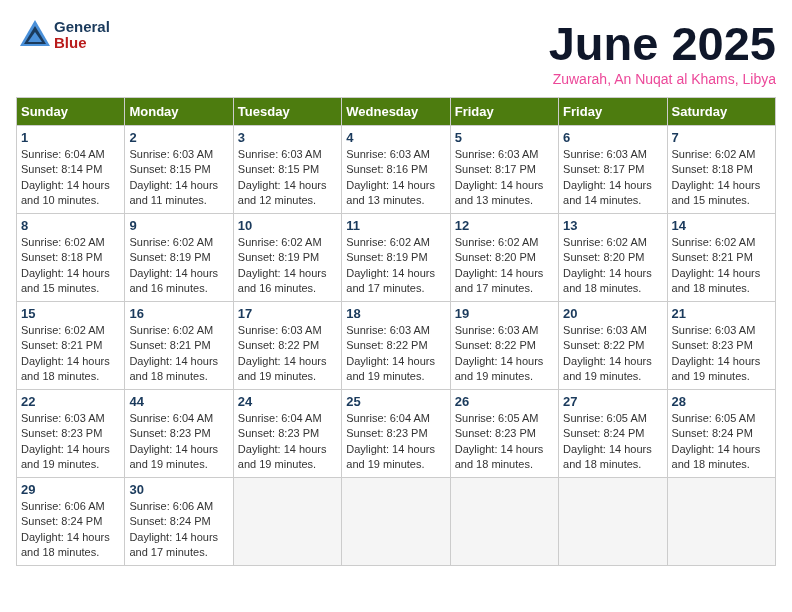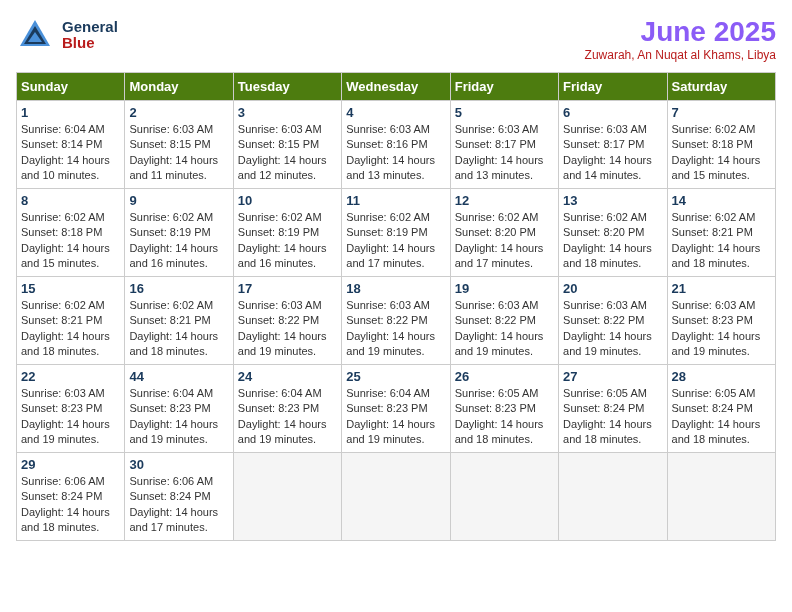--- a/index.html
+++ b/index.html
@@ -13,27 +13,27 @@
     .header-area {
       display: flex;
       justify-content: space-between;
       align-items: flex-start;
       margin-bottom: 10px;
     }
     .title-area {
       text-align: right;
     }
     .month-title {
-      font-size: 28px;
-      font-weight: bold;
-      color: #8b5cf6;
+      font-size: 47px;
+      font-weight: bold;
+      color: #0f172a;
     }
     .location-title {
-      font-size: 12px;
-      color: #b91c1c;
+      font-size: 14px;
+      color: #ec4899;
     }
     .calendar {
       width: 100%;
       border-collapse: collapse;
       table-layout: fixed;
     }
     .calendar th {
       background: #4d7c0f;
       color: #fff;
       font-size: 13px;
@@ -62,21 +62,21 @@
       margin-bottom: 2px;
     }
     .day-info {
       font-size: 11px;
       line-height: 1.4;
       color: #333;
     }
     .logo-wrapper {
       display: flex;
       align-items: center;
-      gap: 8px;
+      gap: 0;
     }
     .logo-icon {
       width: 38px;
       height: 38px;
     }
     .logo-words {
       display: flex;
       flex-direction: column;
       line-height: 1.1;
     }

